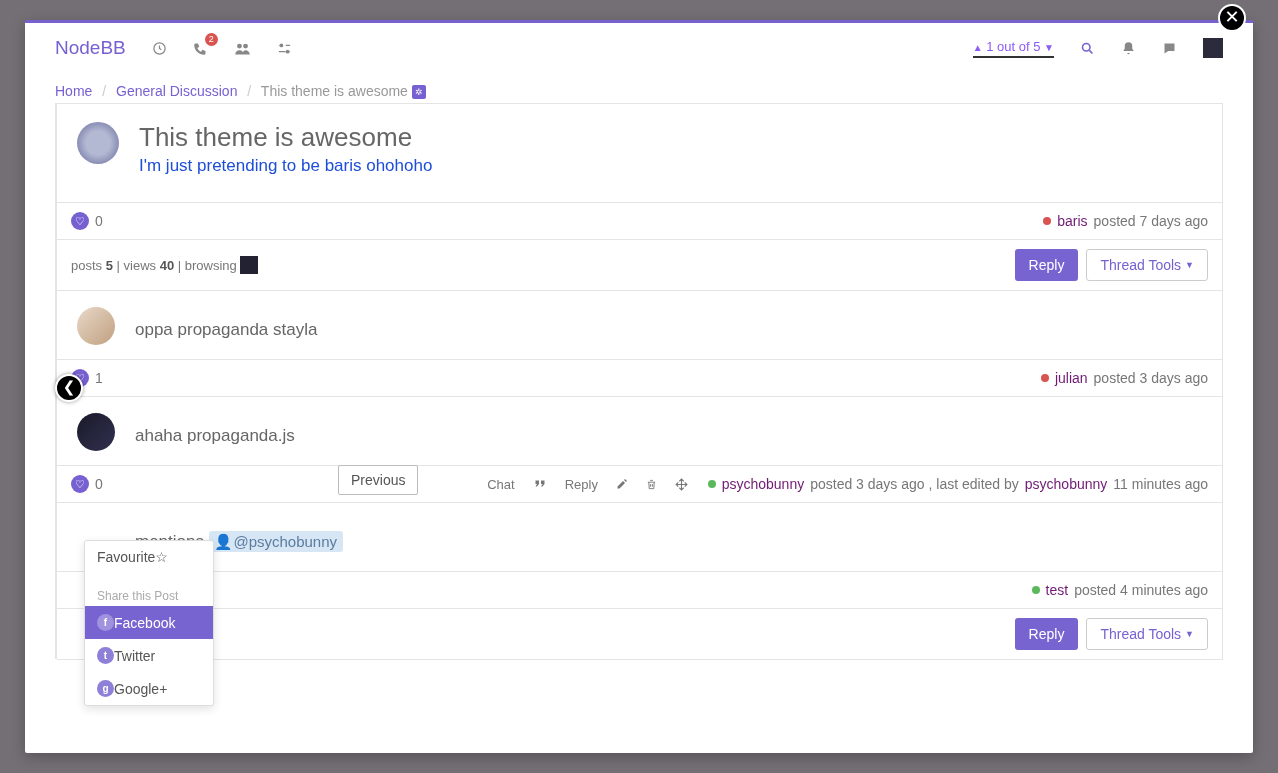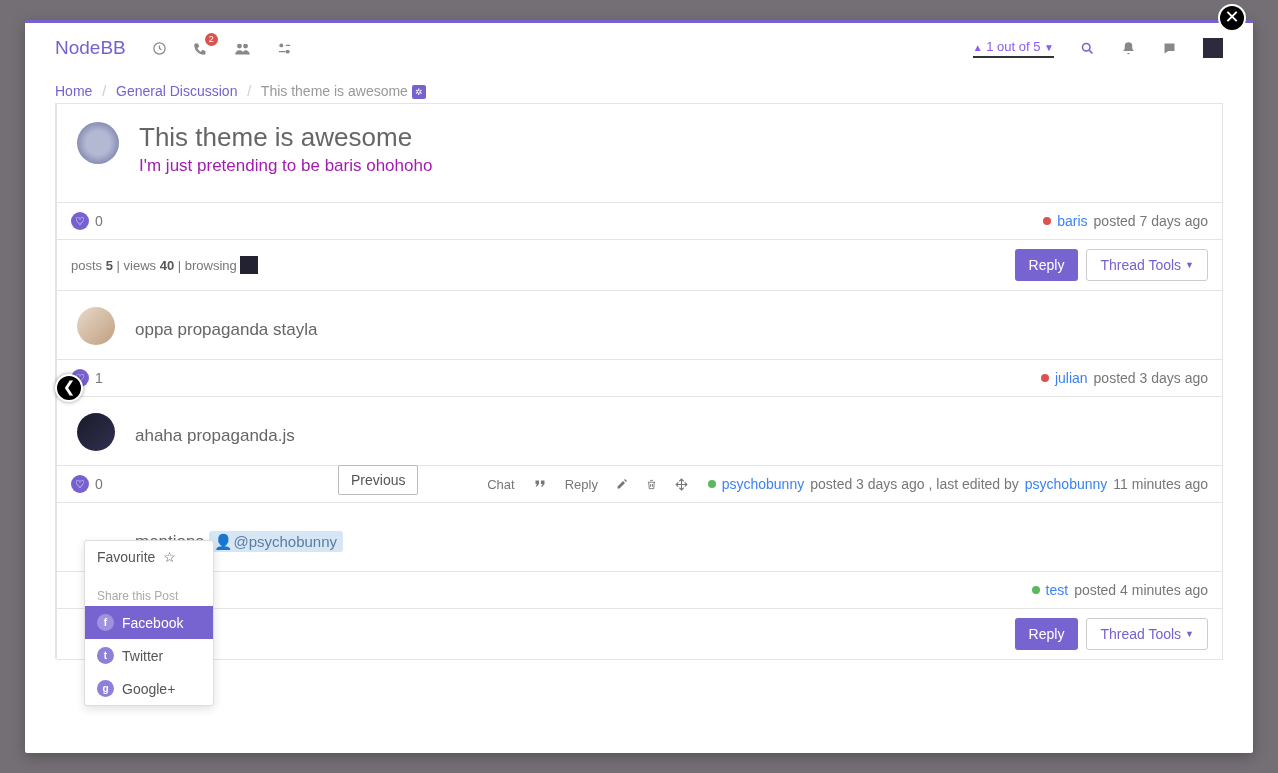--- a/index.html
+++ b/index.html
@@ -88,21 +88,21 @@
   .thread { border-left: 2px solid #e4e4e4; }
   .card {
     border: 1px solid #e4e4e4;
     border-left: none;
     margin-bottom: -1px;
   }
   .post-body { padding: 18px 20px 26px 20px; display: flex; gap: 20px; }
   .avatar-lg { width: 42px; height: 42px; border-radius: 50%; background: #ccd; flex-shrink: 0; }
   .avatar-md { width: 38px; height: 38px; border-radius: 50%; background: #ccc; flex-shrink: 0; }
   .title { font-size: 26px; font-weight: 300; color: #666; }
-  .post-text { font-size: 17px; color: #a21caf; margin-top: 3px; font-weight: 300; }
+  .post-text { font-size: 17px; color: #1d4ed8; margin-top: 3px; font-weight: 300; }
   .post-text-sm { font-size: 17px; color: #666; font-weight: 300; margin-top: 13px; }
 
   .card-foot {
     border-top: 1px solid #e4e4e4;
     padding: 9px 14px;
     display: flex;
     align-items: center;
     font-size: 14px;
     color: #777;
     gap: 6px;
@@ -110,21 +110,21 @@
   .heart {
     width: 18px; height: 18px; border-radius: 50%;
     background: #7761d1; color: #fff;
     display: inline-flex; align-items: center; justify-content: center;
     font-size: 11px;
   }
   .foot-right { margin-left: auto; display: flex; align-items: center; gap: 6px; font-size: 14px; }
   .dot { width: 8px; height: 8px; border-radius: 50%; display: inline-block; }
   .dot.red { background: #d9534f; }
   .dot.green { background: #5cb85c; }
-  .user { color: #3b82f6; }
+  .user { color: #701a75; }
 
   
   .stats-row {
     border: 1px solid #e4e4e4;
     border-left: none;
     padding: 9px 14px;
     display: flex;
     align-items: center;
     font-size: 13px;
     color: #777;
@@ -151,21 +151,21 @@
     position: absolute;
     left: 84px; top: 540px;
     width: 130px;
     background: #fff;
     border: 1px solid #ddd;
     border-radius: 3px;
     box-shadow: 0 3px 10px rgba(0,0,0,.12);
     font-size: 14px;
     z-index: 40;
   }
-  .dd-item { padding: 8px 12px; color: #555; cursor: pointer; display: flex; align-items: center; gap: 8px; }
+  .dd-item { padding: 8px 12px; color: #555; cursor: pointer; display: flex; align-items: center; }
   .dd-head { padding: 6px 12px 3px 12px; font-size: 12px; color: #aaa; }
   .dd-item.active { background: #7864d0; color: #fff; }
   .dd-sep { height: 10px; }
   .share-ico { width: 17px; height: 17px; border-radius: 50%; background: #8e7fd8; color:#fff; display:inline-flex; align-items:center; justify-content:center; font-size:10px; font-weight:bold; }
   .dd-item.active .share-ico { background: rgba(255,255,255,.3); }
 
   
   .tooltip {
     position: absolute;
     left: 338px; top: 465px;

